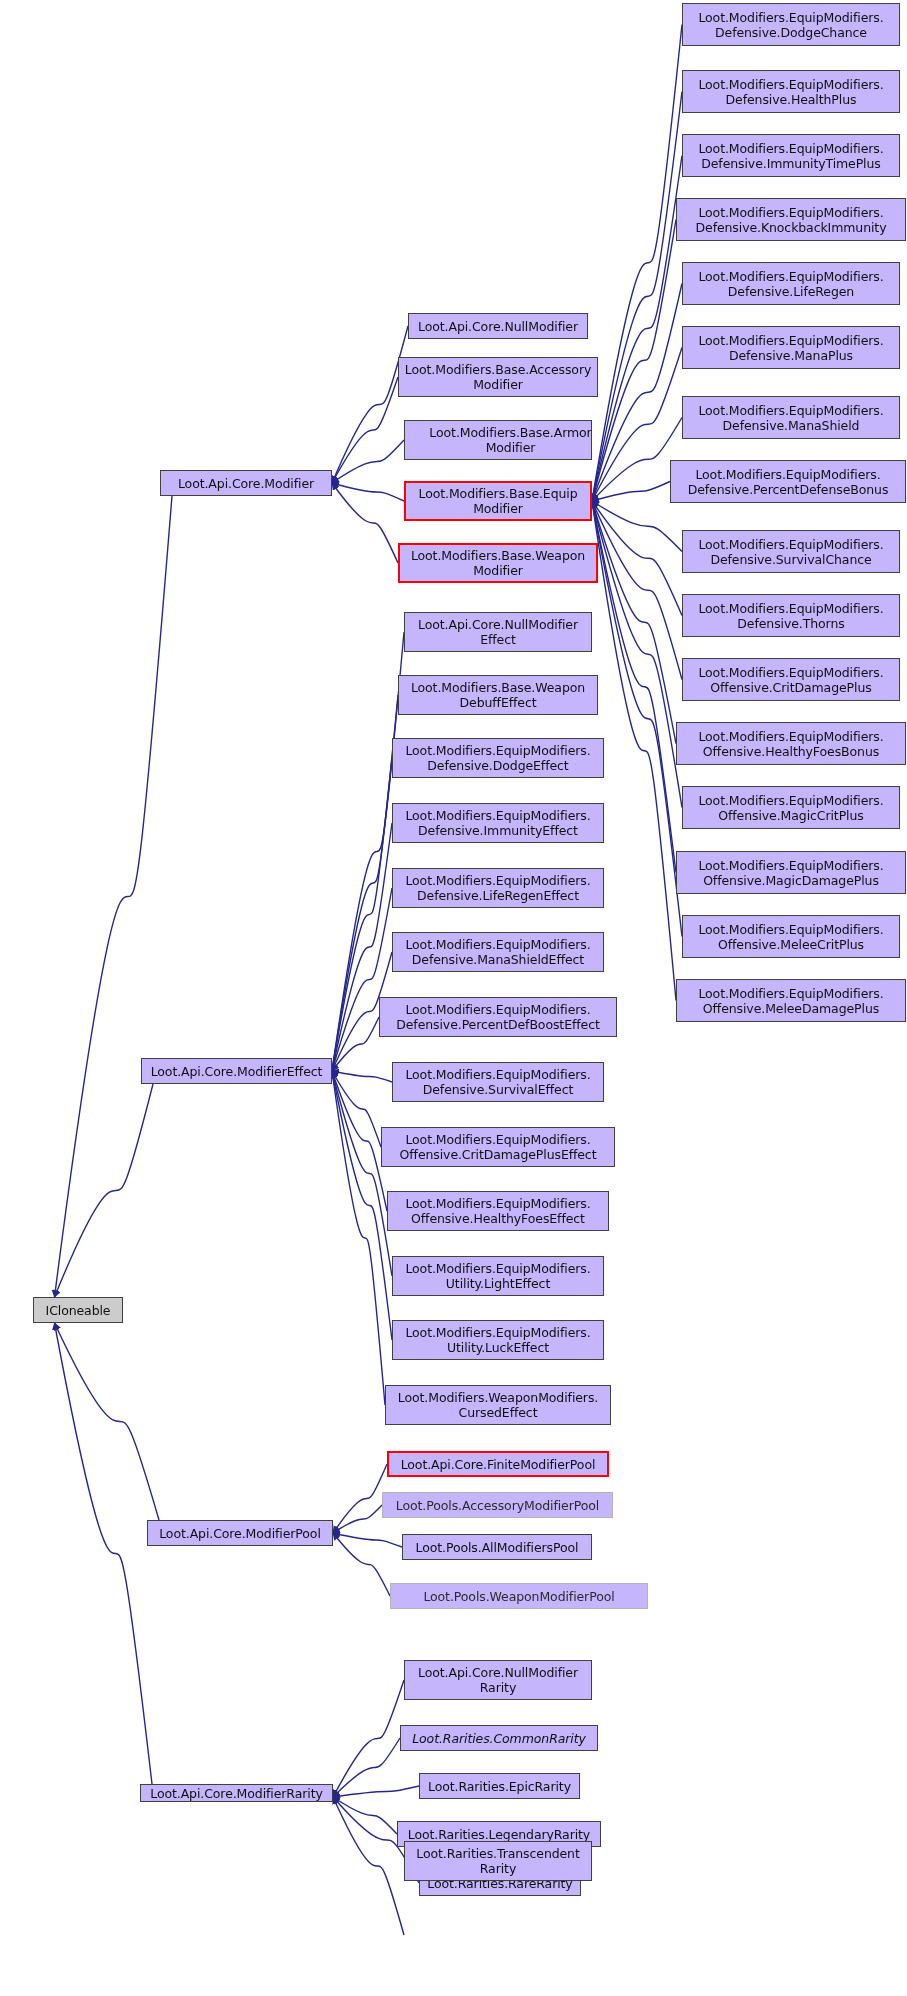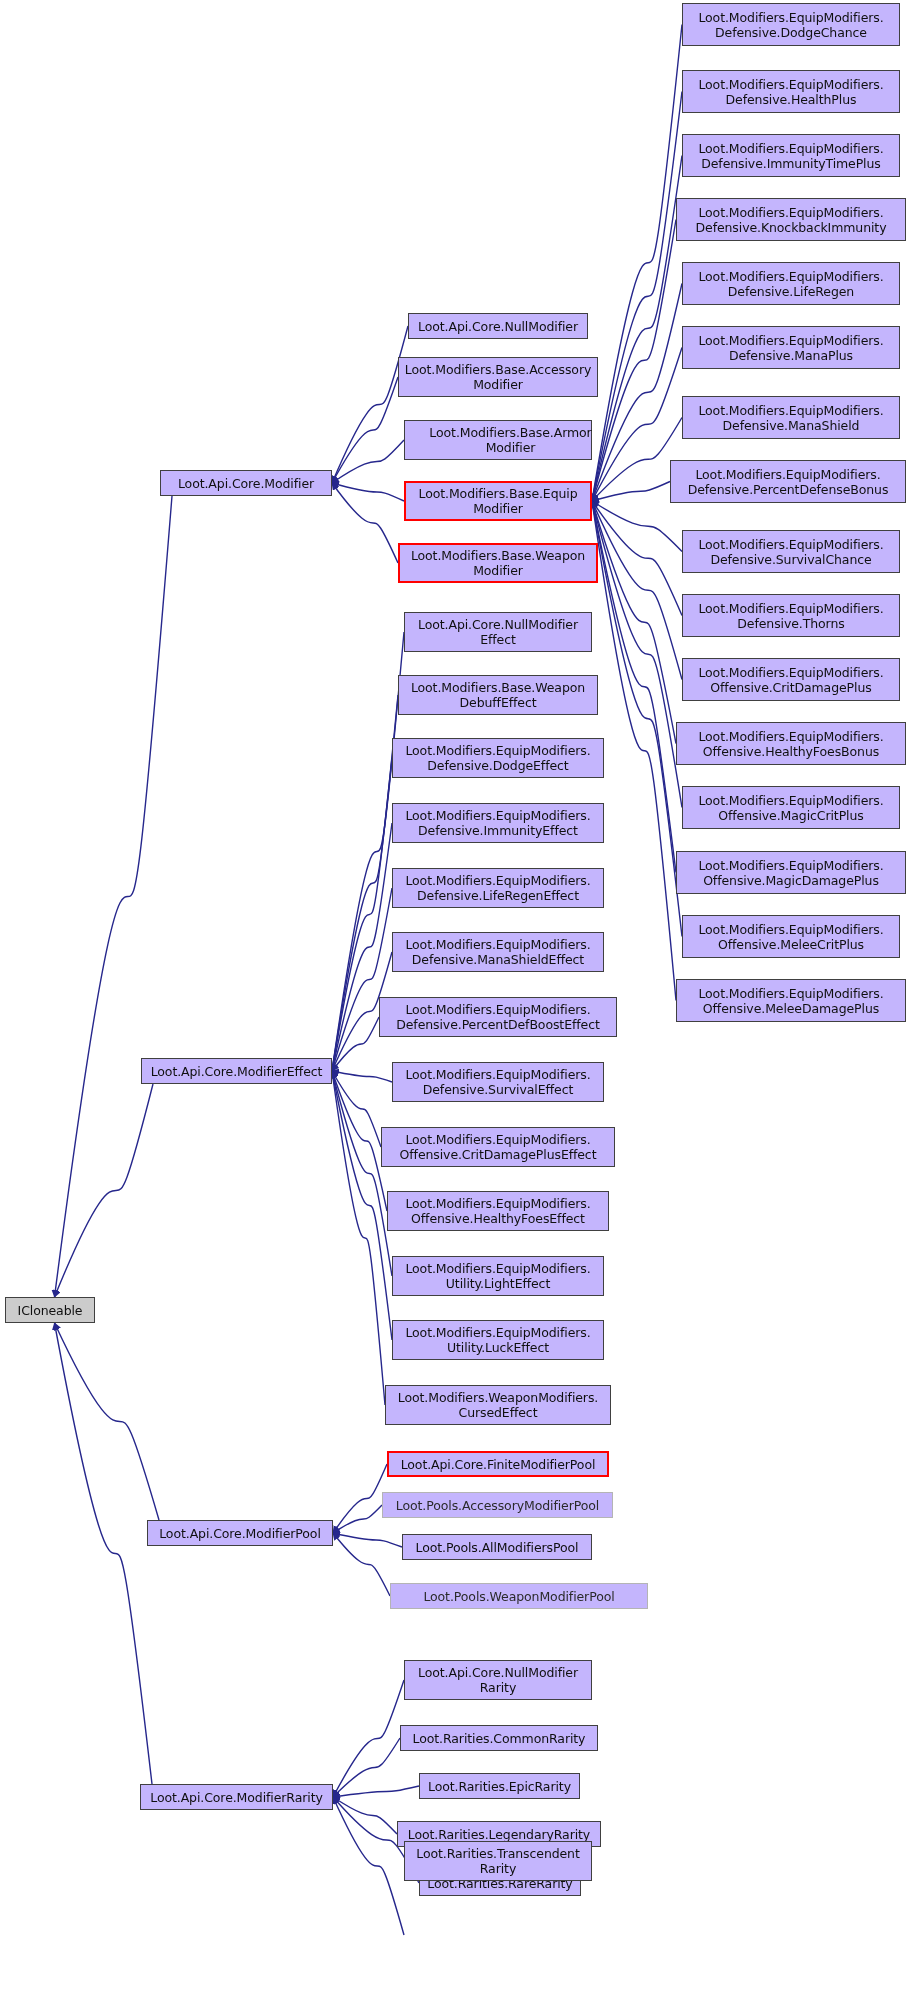--- a/index.html
+++ b/index.html
@@ -38,20 +38,21 @@
     font-size: 12.5px;
     line-height: 15px;
     letter-spacing: -0.1px;
     white-space: pre-line;
     padding: 1px 4px;
     z-index: 3;
   }
   .node.root {
     background: #cccccc;
     border: 1px solid #404040;
+    margin-left: 28px;
   }
   .node.highlight {
     border: 2px solid #ff0000;
   }
   .node.faint {
     border: 1px solid #b4b4b4;
     color: #2b2b2b;
   }
 </style>
 </head>
@@ -113,21 +114,21 @@
         <path d="M 397 1834 C 361.8 1797, 389.32 1834, 333 1797" fill="none" stroke="#26278c" stroke-width="1.4" marker-end="url(#arrow)"></path>
         <path d="M 419 1883 C 371.7 1797, 408.68 1883, 333 1797" fill="none" stroke="#26278c" stroke-width="1.4" marker-end="url(#arrow)"></path>
         <path d="M 404 1935 C 364.95 1797, 395.48 1935, 333 1797" fill="none" stroke="#26278c" stroke-width="1.4" marker-end="url(#arrow)"></path>
       </g>
   </svg>
   <div id="node-layer">
       <div class="node root" style="left: 5px; top: 1297px; width: 90px; height: 26px;">ICloneable</div>
       <div class="node" style="left: 160px; top: 470px; width: 172px; height: 26px;">Loot.Api.Core.Modifier</div>
       <div class="node" style="left: 141px; top: 1058px; width: 191px; height: 26px;">Loot.Api.Core.ModifierEffect</div>
       <div class="node" style="left: 147px; top: 1520px; width: 186px; height: 26px;">Loot.Api.Core.ModifierPool</div>
-      <div class="node" style="left: 140px; top: 1784px; width: 193px; height: 26px;">Loot.Api.Core.ModifierRarity</div>
+      <div class="node" style="left: 140px; top: 1784px; width: 193px; height: 18px;">Loot.Api.Core.ModifierRarity</div>
       <div class="node" style="left: 408px; top: 313px; width: 180px; height: 26px;">Loot.Api.Core.NullModifier</div>
       <div class="node" style="left: 398px; top: 357px; width: 200px; height: 40px;">Loot.Modifiers.Base.Accessory
 Modifier</div>
       <div class="node" style="left: 404px; top: 420px; width: 188px; height: 40px; padding-left: 29px;">Loot.Modifiers.Base.Armor
 Modifier</div>
       <div class="node highlight" style="left: 404px; top: 481px; width: 188px; height: 40px;">Loot.Modifiers.Base.Equip
 Modifier</div>
       <div class="node highlight" style="left: 398px; top: 543px; width: 200px; height: 40px;">Loot.Modifiers.Base.Weapon
 Modifier</div>
       <div class="node" style="left: 404px; top: 612px; width: 188px; height: 40px;">Loot.Api.Core.NullModifier
@@ -155,21 +156,21 @@
       <div class="node" style="left: 392px; top: 1320px; width: 212px; height: 40px;">Loot.Modifiers.EquipModifiers.
 Utility.LuckEffect</div>
       <div class="node" style="left: 385px; top: 1385px; width: 226px; height: 40px;">Loot.Modifiers.WeaponModifiers.
 CursedEffect</div>
       <div class="node highlight" style="left: 387px; top: 1451px; width: 222px; height: 26px;">Loot.Api.Core.FiniteModifierPool</div>
       <div class="node faint" style="left: 382px; top: 1492px; width: 231px; height: 26px;">Loot.Pools.AccessoryModifierPool</div>
       <div class="node" style="left: 402px; top: 1534px; width: 190px; height: 26px;">Loot.Pools.AllModifiersPool</div>
       <div class="node faint" style="left: 390px; top: 1583px; width: 258px; height: 26px;">Loot.Pools.WeaponModifierPool</div>
       <div class="node" style="left: 404px; top: 1660px; width: 188px; height: 40px;">Loot.Api.Core.NullModifier
 Rarity</div>
-      <div class="node" style="left: 400px; top: 1725px; width: 198px; height: 26px;">Loot.Rarities.CommonRarity</div>
+      <div class="node" style="left: 400px; top: 1725px; width: 198px; height: 26px; font-style: italic;">Loot.Rarities.CommonRarity</div>
       <div class="node" style="left: 419px; top: 1773px; width: 161px; height: 26px;">Loot.Rarities.EpicRarity</div>
       <div class="node" style="left: 397px; top: 1821px; width: 204px; height: 26px;">Loot.Rarities.LegendaryRarity</div>
       <div class="node" style="left: 419px; top: 1870px; width: 162px; height: 26px;">Loot.Rarities.RareRarity</div>
       <div class="node" style="left: 404px; top: 1841px; width: 188px; height: 40px;">Loot.Rarities.Transcendent
 Rarity</div>
       <div class="node" style="left: 682px; top: 3px; width: 218px; height: 43px;">Loot.Modifiers.EquipModifiers.
 Defensive.DodgeChance</div>
       <div class="node" style="left: 682px; top: 70px; width: 218px; height: 43px;">Loot.Modifiers.EquipModifiers.
 Defensive.HealthPlus</div>
       <div class="node" style="left: 682px; top: 134px; width: 218px; height: 43px;">Loot.Modifiers.EquipModifiers.

